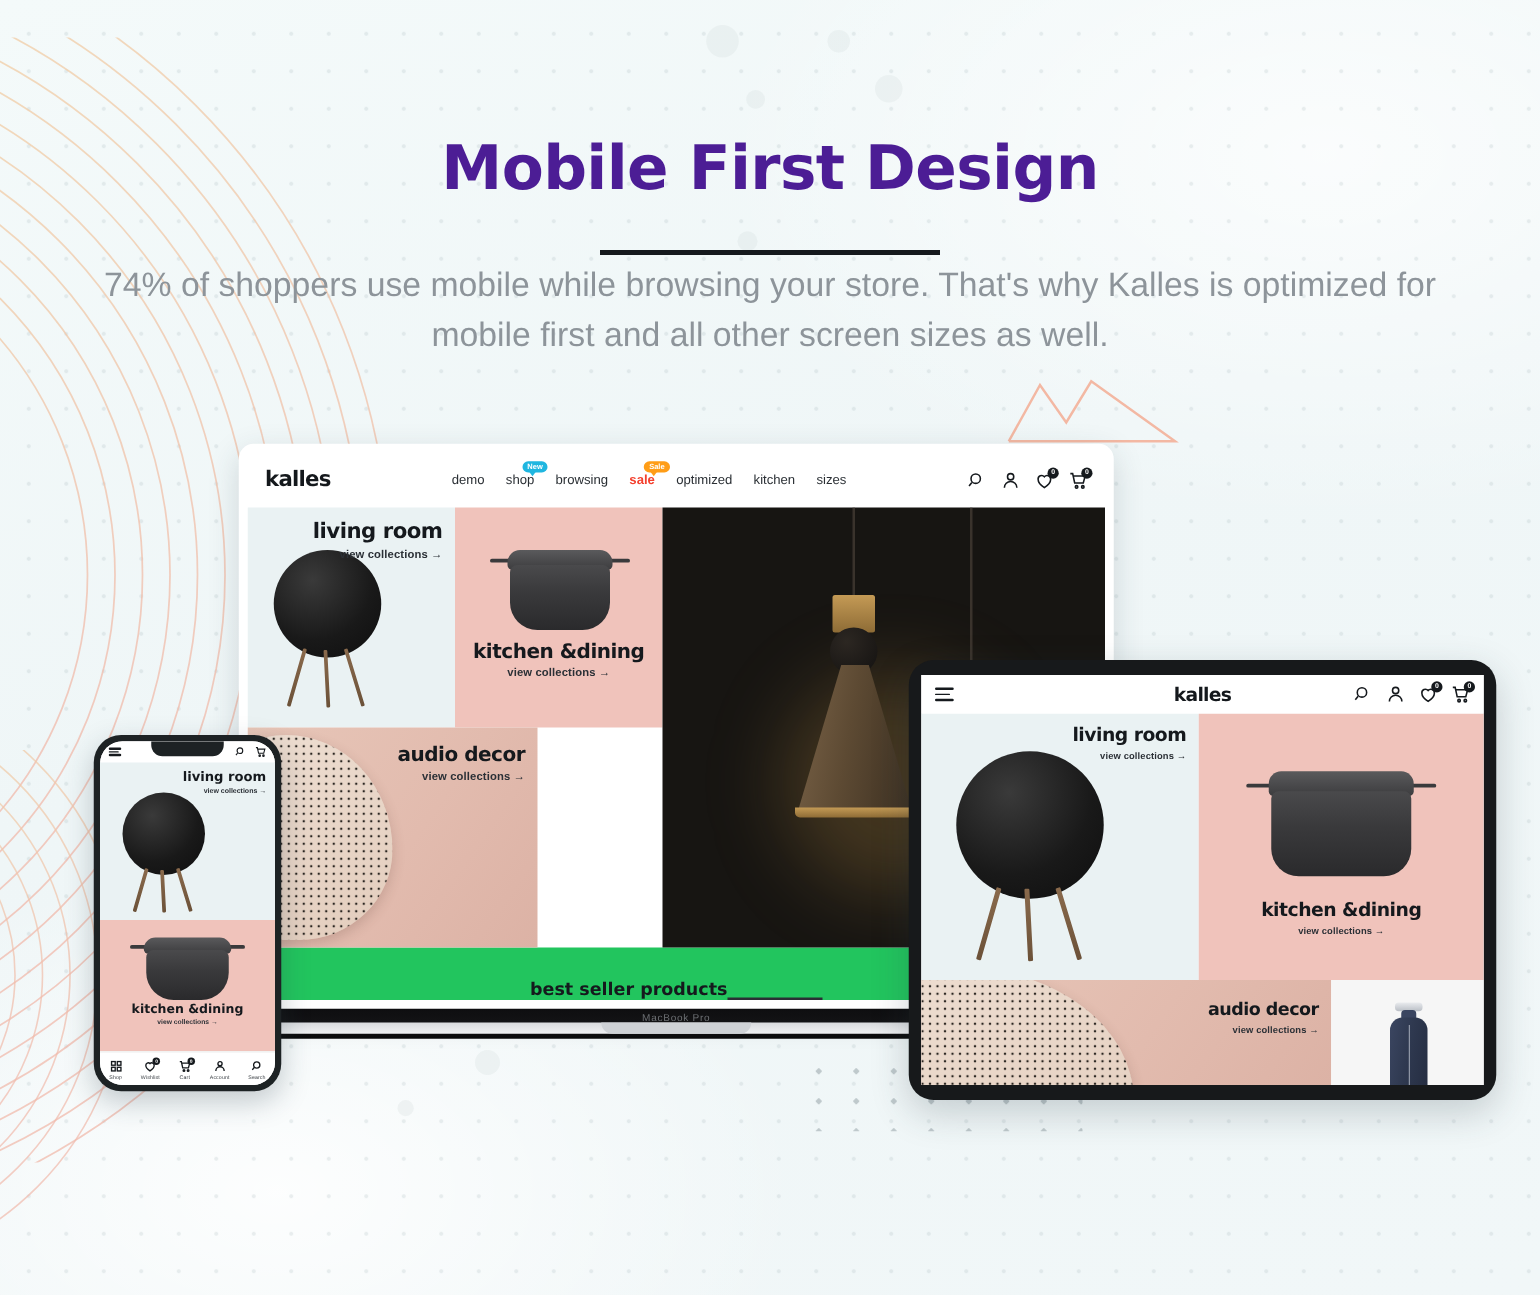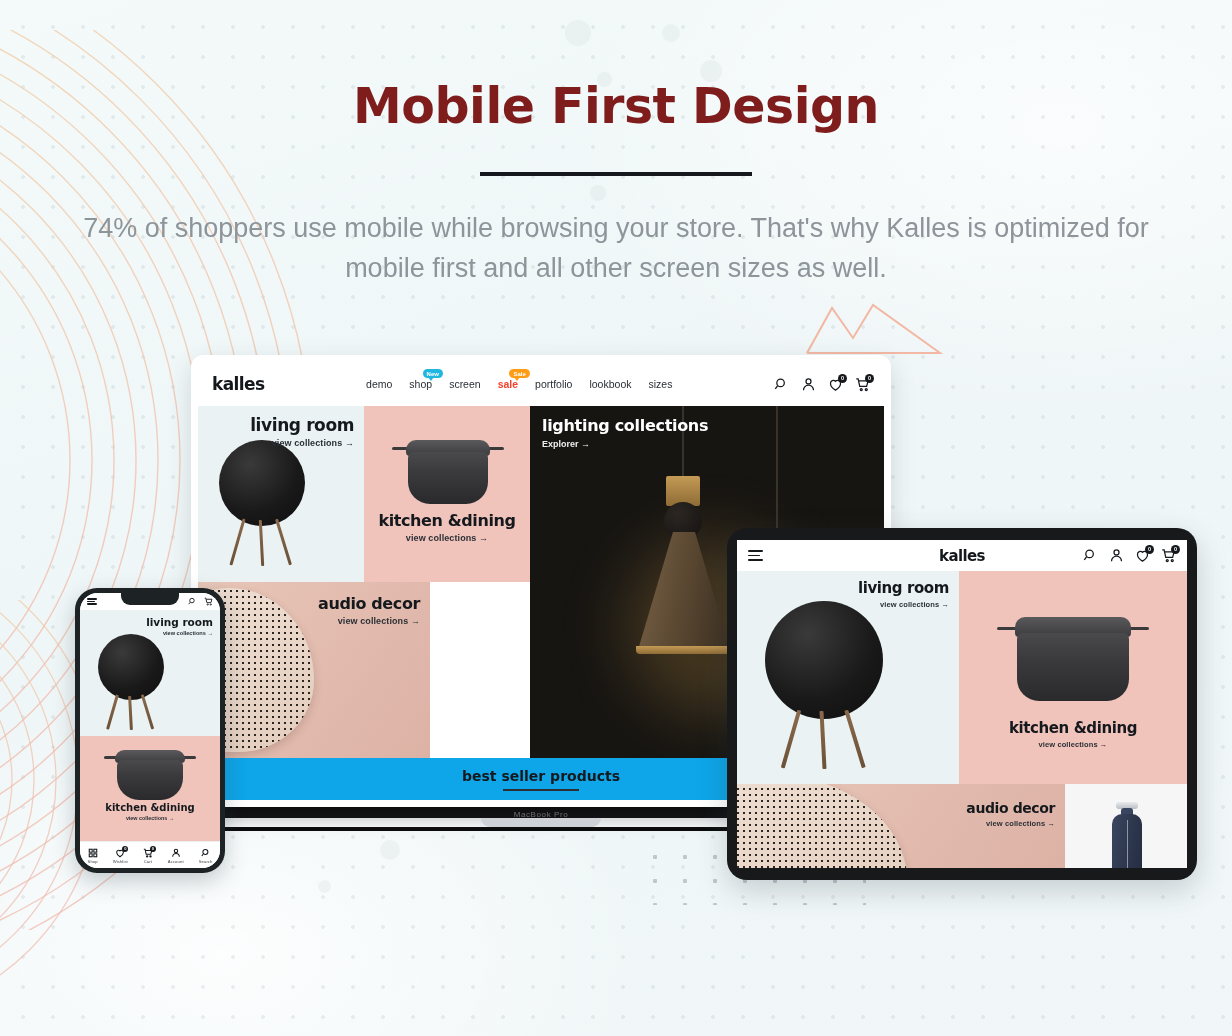--- a/index.html
+++ b/index.html
@@ -32,21 +32,21 @@
   .griddots{
     position:absolute;left:640px;top:845px;width:226px;height:60px;
     background-image:radial-gradient(circle, rgba(150,163,168,.55) 2.1px, transparent 2.2px);
     background-size:30px 24px;
   }
 
   
   .head{position:absolute;left:0;top:78px;width:1232px;text-align:center;z-index:5;}
   .head h1{
     font-family:"DejaVu Sans", sans-serif;
-    font-size:49px;font-weight:bold;color:#7f1d1d;letter-spacing:-.5px;
+    font-size:49px;font-weight:bold;color:#4c1d95;letter-spacing:-.5px;margin-top:28px;
   }
   .head .rule{width:272px;height:4px;background:#15191d;margin:37px auto 0;}
   .sub{
     position:absolute;left:50%;transform:translateX(-50%);top:208px;width:1090px;
     text-align:center;font-size:27px;line-height:40px;color:#8d949a;z-index:5;
     font-family:"Liberation Sans", sans-serif;
   }
 
   
   .laptop{position:absolute;left:191px;top:355px;width:700px;height:470px;z-index:6;}
@@ -149,21 +149,21 @@
   .bot-cap{position:absolute;background:linear-gradient(180deg,#e9ebee,#b9bec5);border-radius:3px;}
   .bot-zip{position:absolute;width:1px;background:rgba(220,225,235,.55);}
 
   
   .lamp-wire{position:absolute;width:1.5px;background:#3a332c;}
   .lamp-shade{position:absolute;background:linear-gradient(100deg,#7a6348 0%,#5d4a33 45%,#3b2f21 100%);}
   .lamp-collar{position:absolute;background:linear-gradient(180deg,#c49a55,#8e6c36);border-radius:2px;}
   .lamp-ball{position:absolute;border-radius:50%;background:radial-gradient(circle at 35% 30%,#2c2722,#131110);}
   .hero-glow{position:absolute;border-radius:50%;filter:blur(30px);}
 
-  .best{height:42px;background:#0ea5e9;display:flex;flex-direction:column;align-items:center;justify-content:center;}
+  .best{height:42px;background:#22c55e;display:flex;flex-direction:row;align-items:flex-end;justify-content:center;}
   .best .bt{font-family:"DejaVu Sans",sans-serif;font-weight:bold;font-size:14px;color:#15191d;}
   .best .bu{width:76px;height:2px;background:#2a2f34;margin-top:5px;}
 
   
   .tablet{position:absolute;left:727px;top:528px;width:470px;height:352px;z-index:7;}
   .tab-body{
     width:470px;height:352px;background:#17191b;border-radius:20px;padding:12px 10px;
     box-shadow:0 10px 30px rgba(40,60,70,.22);
   }
   .tab-screen{width:450px;height:328px;background:#fff;overflow:hidden;position:relative;}
@@ -273,31 +273,31 @@
         <div class="logo" style="font-size:17px;">kalles</div>
         <div class="nav-links">
           <div class="nav-link">
             <span>demo</span>
           </div>
           <div class="nav-link">
             <span>shop</span>
             <span class="badge new">New</span>
           </div>
           <div class="nav-link">
-            <span>screen</span>
+            <span>browsing</span>
           </div>
           <div class="nav-link sale">
             <span>sale</span>
             <span class="badge sale">Sale</span>
           </div>
           <div class="nav-link">
-            <span>portfolio</span>
+            <span>optimized</span>
           </div>
           <div class="nav-link">
-            <span>lookbook</span>
+            <span>kitchen</span>
           </div>
           <div class="nav-link">
             <span>sizes</span>
           </div>
         </div>
         <div class="nav-icons">
           <span class="ico">
             <svg viewBox="0 0 24 24" fill="none" stroke="currentColor" stroke-width="2">
                 <circle cx="10.5" cy="9.5" r="6"></circle>
                 <line x1="5.6" y1="14.4" x2="2" y2="19"></line>
@@ -374,24 +374,20 @@
 
         <div class="hero-right">
           <div class="hero-glow" style="left:96px;top:130px;width:180px;height:180px;background:rgba(200,150,70,.25);"></div>
           <div class="lamp-wire" style="left:152px;top:0;height:74px;"></div>
           <div class="lamp-collar" style="left:136px;top:70px;width:34px;height:30px;"></div>
           <div class="lamp-ball" style="left:134px;top:96px;width:38px;height:38px;"></div>
           <div class="lamp-shade" style="left:108px;top:126px;width:92px;height:118px;clip-path:polygon(38% 0,62% 0,100% 100%,0 100%);"></div>
           <div class="lamp-collar" style="left:106px;top:240px;width:96px;height:8px;border-radius:0 0 4px 4px;"></div>
           <div class="lamp-wire" style="left:246px;top:0;height:150px;"></div>
           <div class="lamp-shade" style="left:216px;top:150px;width:62px;height:86px;clip-path:polygon(40% 0,60% 0,100% 100%,0 100%);opacity:.75;"></div>
-          <div class="cap" style="position:absolute;left:12px;top:10px;z-index:4;">
-            <div style="font-family:'DejaVu Sans',sans-serif;font-weight:bold;font-size:16px;color:#fff;letter-spacing:-.3px;">lighting collections</div>
-            <div style="font-size:9px;font-weight:bold;color:#f0efee;margin-top:4px;">Explorer  →</div>
-          </div>
         </div>
       </div>
 
       <div class="best">
         <div class="bt">best seller products</div>
         <div class="bu"></div>
       </div>
 
     </div>
   </div>

